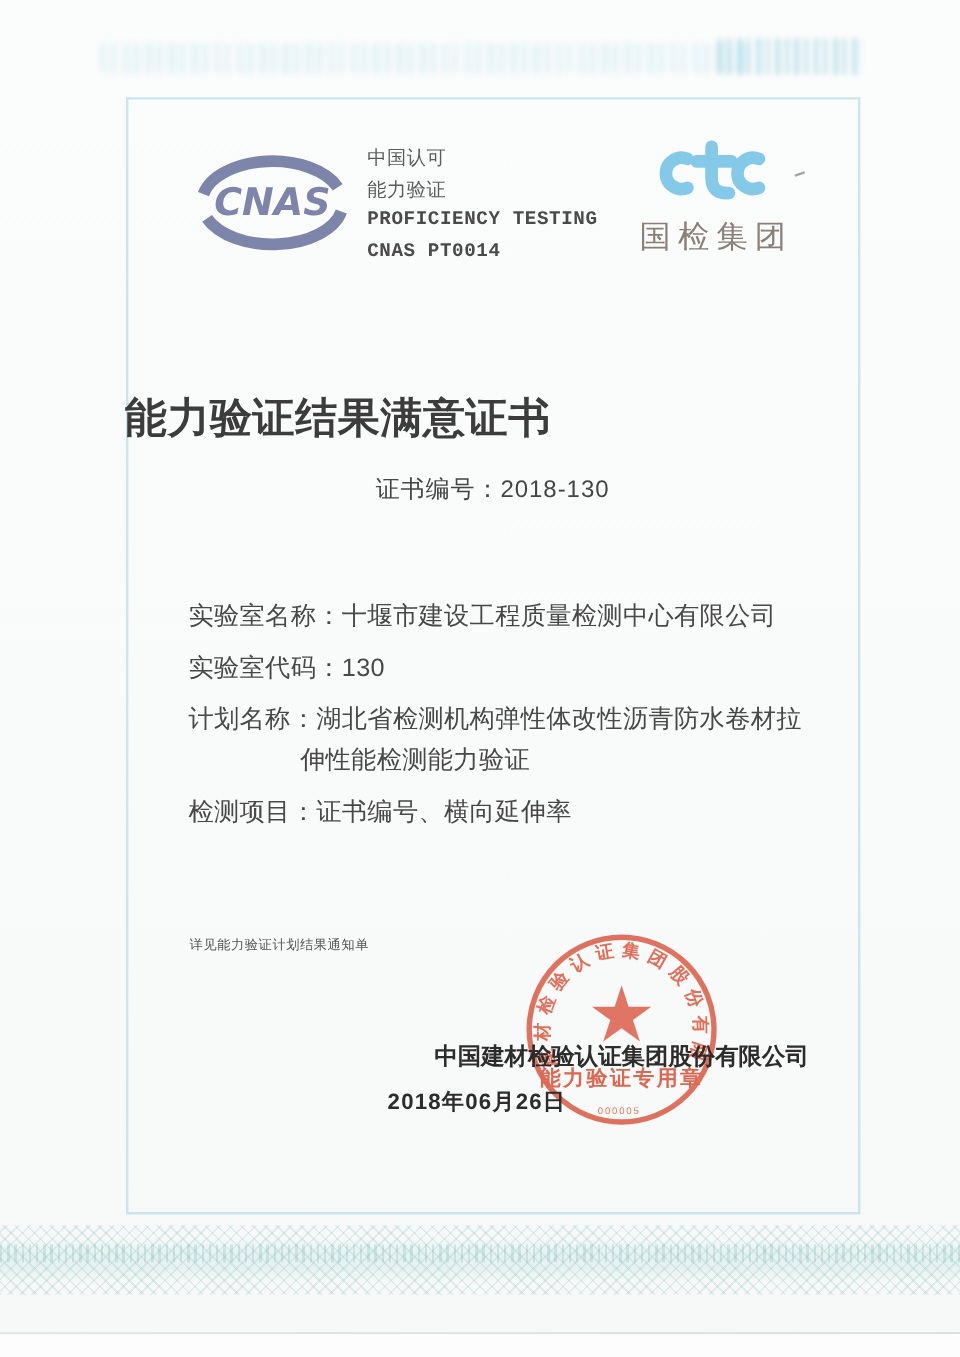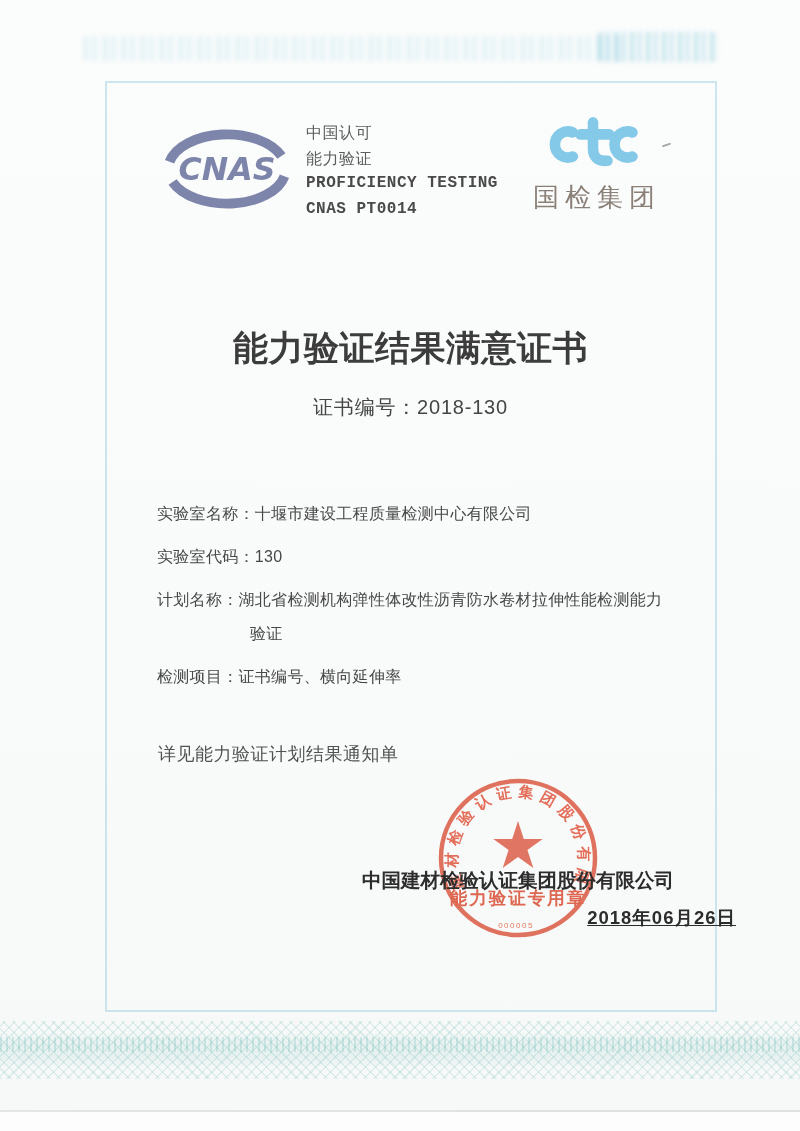--- a/index.html
+++ b/index.html
@@ -46,52 +46,52 @@
   .cnas-text .en{font-weight:bold;color:#4a4a4a;font-family:Liberation Mono, monospace;}
   
   .ctc-logo{position:absolute;left:543px;top:116px;}
   .ctc-stroke{stroke:var(--ctc_blue);fill:none;stroke-linecap:round;}
   .ctc-name{
     position:absolute;left:533px;top:180px;font-size:26px;font-weight:400;
     letter-spacing:6px;color:var(--ctc_gray);
   }
   
   .title{
-    position:absolute;left:104px;top:325px;width:613px;text-align:center;
+    position:absolute;left:104px;top:325px;width:613px;
     font-size:35px;font-weight:700;letter-spacing:.5px;color:var(--text_dark);
   }
   .cert-no{
     position:absolute;left:104px;top:394px;width:613px;text-align:center;
     font-size:20px;color:#454545;letter-spacing:.8px;
   }
   
   .fields{position:absolute;left:157px;top:497px;width:512px;}
   .field-row{
-    font-size:16px;line-height:34px;margin-bottom:9px;color:#484848;
+    font-size:21px;line-height:34px;margin-bottom:9px;color:#484848;
     padding-left:93px;text-indent:-93px;letter-spacing:.3px;
   }
   .note{
-    position:absolute;left:158px;top:742px;font-size:18px;letter-spacing:.5px;
+    position:absolute;left:158px;top:780px;font-size:11px;letter-spacing:.5px;
     color:#525252;font-family:"Liberation Serif","DejaVu Serif",serif;
   }
   
   .seal{position:absolute;left:433px;top:773px;opacity:.9;mix-blend-mode:multiply;}
   .seal-stroke{stroke:var(--seal_red);fill:none;}
   .seal-fill{fill:var(--seal_red);}
   .seal-ring-text{fill:#e8604a;font-size:15px;font-weight:600;letter-spacing:6px;}
   .seal-center-text{fill:var(--seal_red);font-size:17.5px;font-weight:700;letter-spacing:2px;}
   .seal-serial{fill:#ea6a50;font-size:8px;letter-spacing:1.5px;}
   
   .footer-company{
     position:absolute;left:318px;top:867px;width:400px;text-align:center;
     font-size:19.5px;font-weight:700;color:#2c2c2c;z-index:5;
   }
   .footer-date{
-    position:absolute;left:336px;top:905px;width:400px;text-align:right;
-    font-size:18.5px;font-weight:700;letter-spacing:1px;color:#2c2c2c;z-index:5;text-decoration:underline;
+    position:absolute;left:323px;top:905px;width:400px;text-align:left;
+    font-size:18.5px;font-weight:700;letter-spacing:1px;color:#2c2c2c;z-index:5;
   }
   
   .artifact-dash{
     position:absolute;left:662px;top:144px;width:9px;height:2px;background:#777;
     transform:rotate(-18deg);opacity:.65;border-radius:1px;
   }
   
   .guilloche{
     position:absolute;left:0;top:1021px;width:800px;height:58px;
     background:

